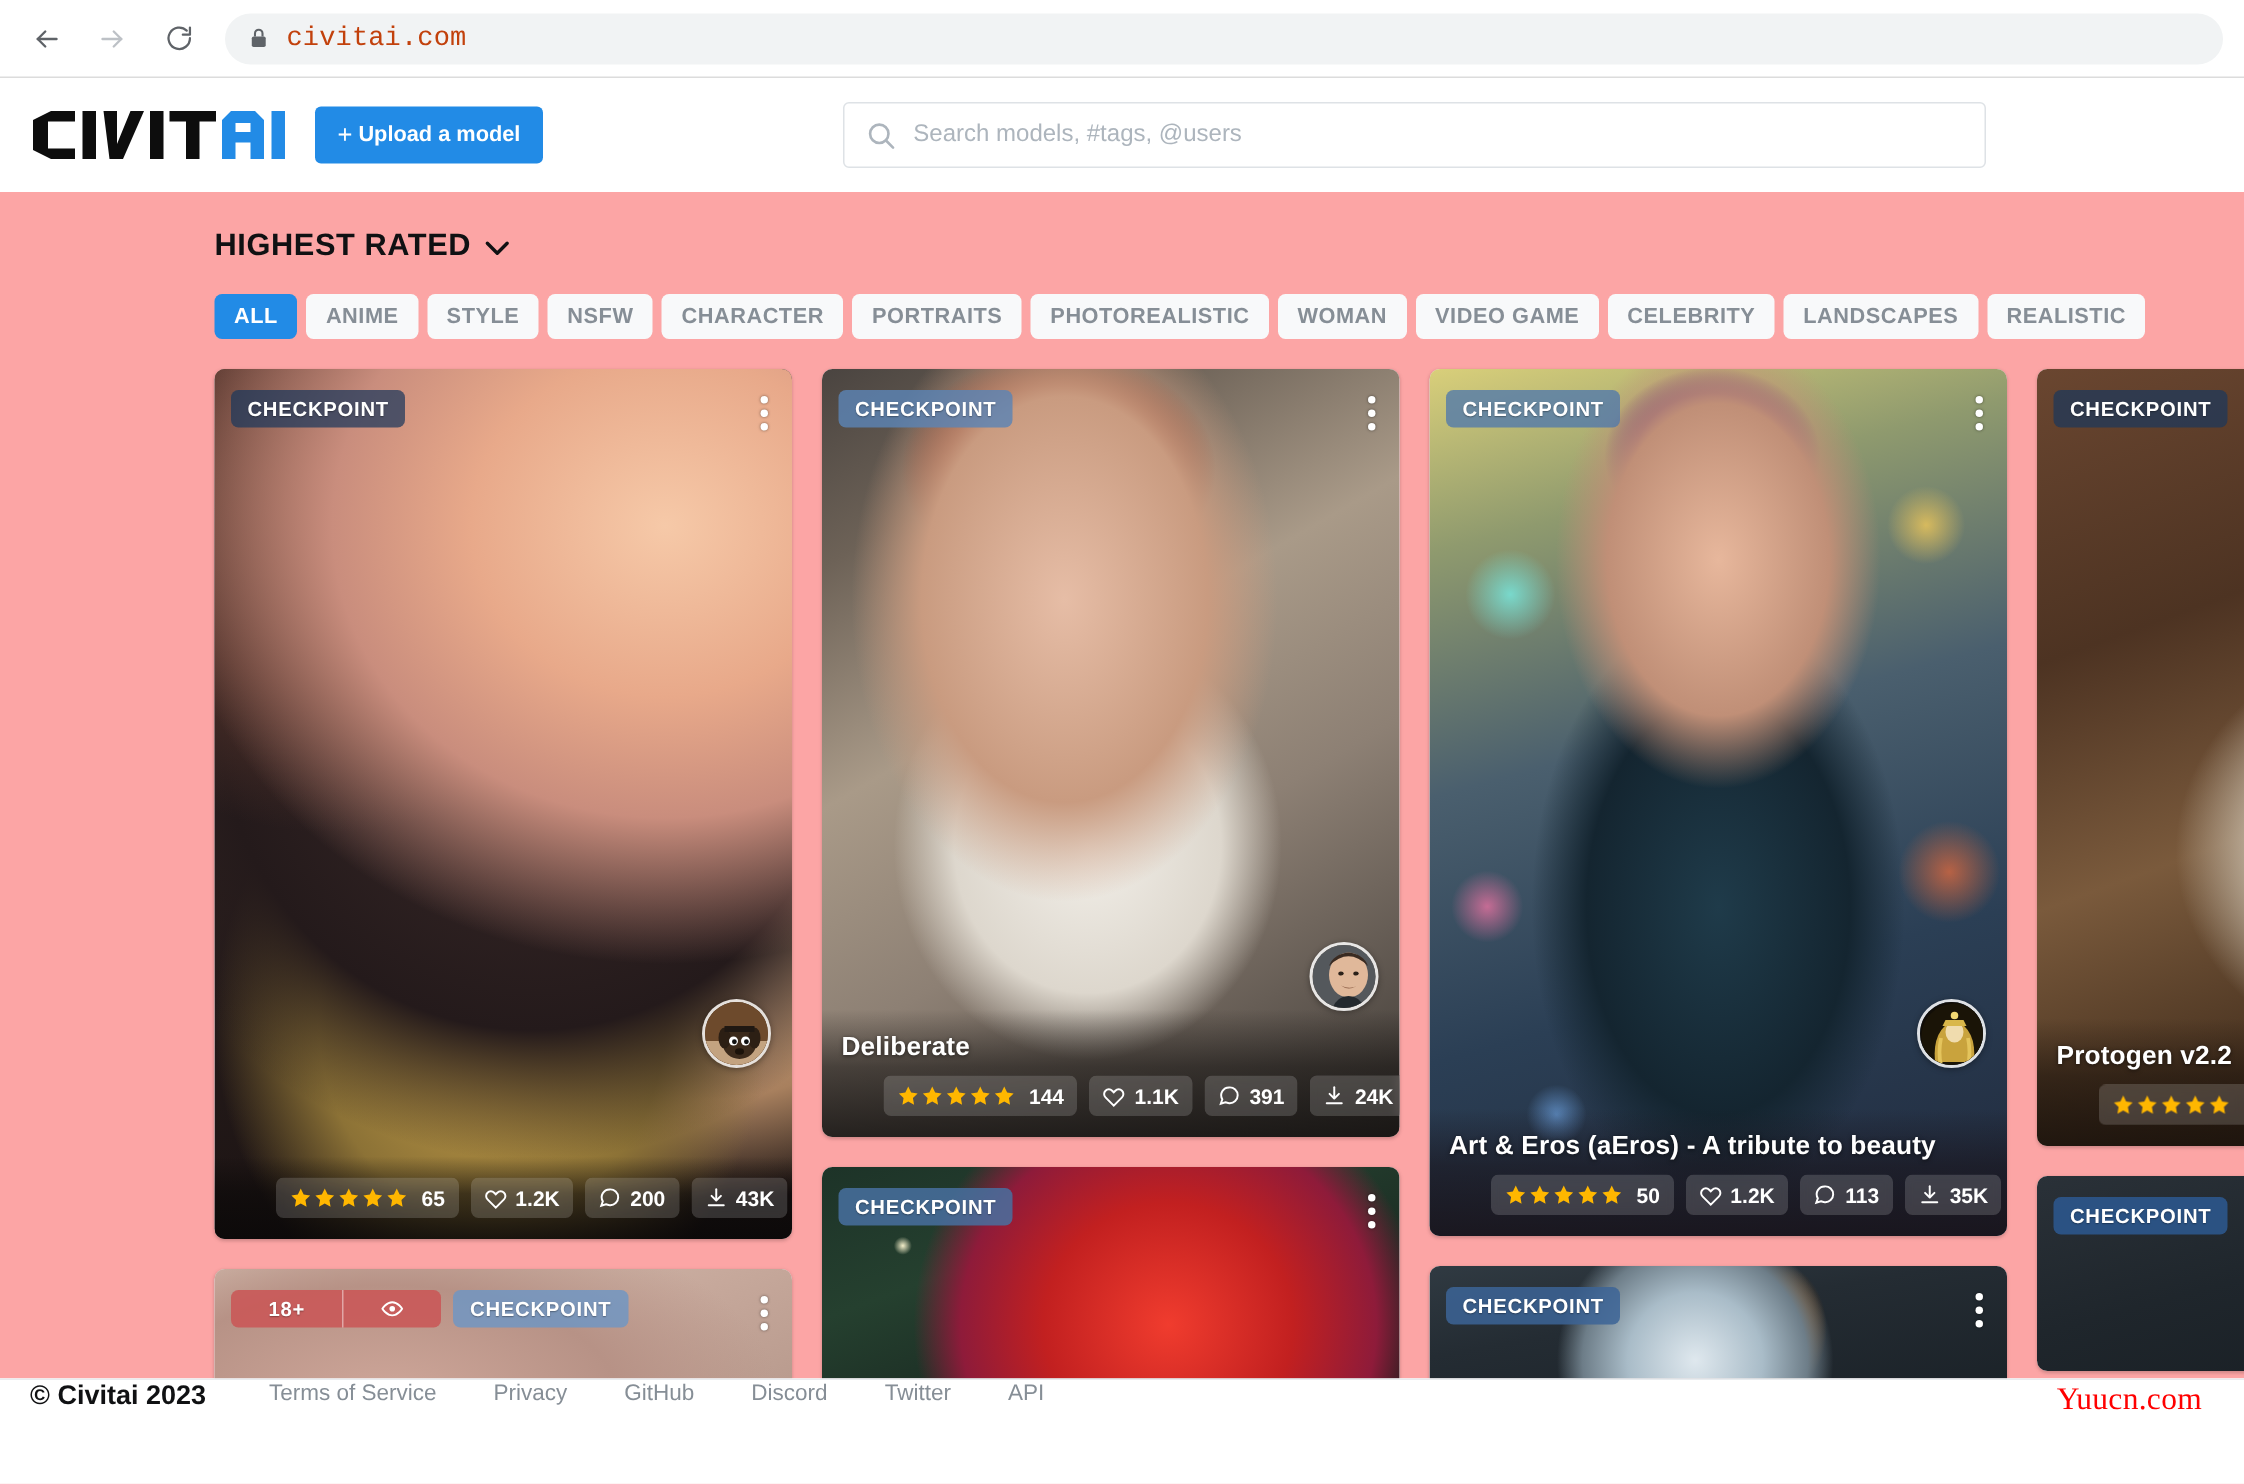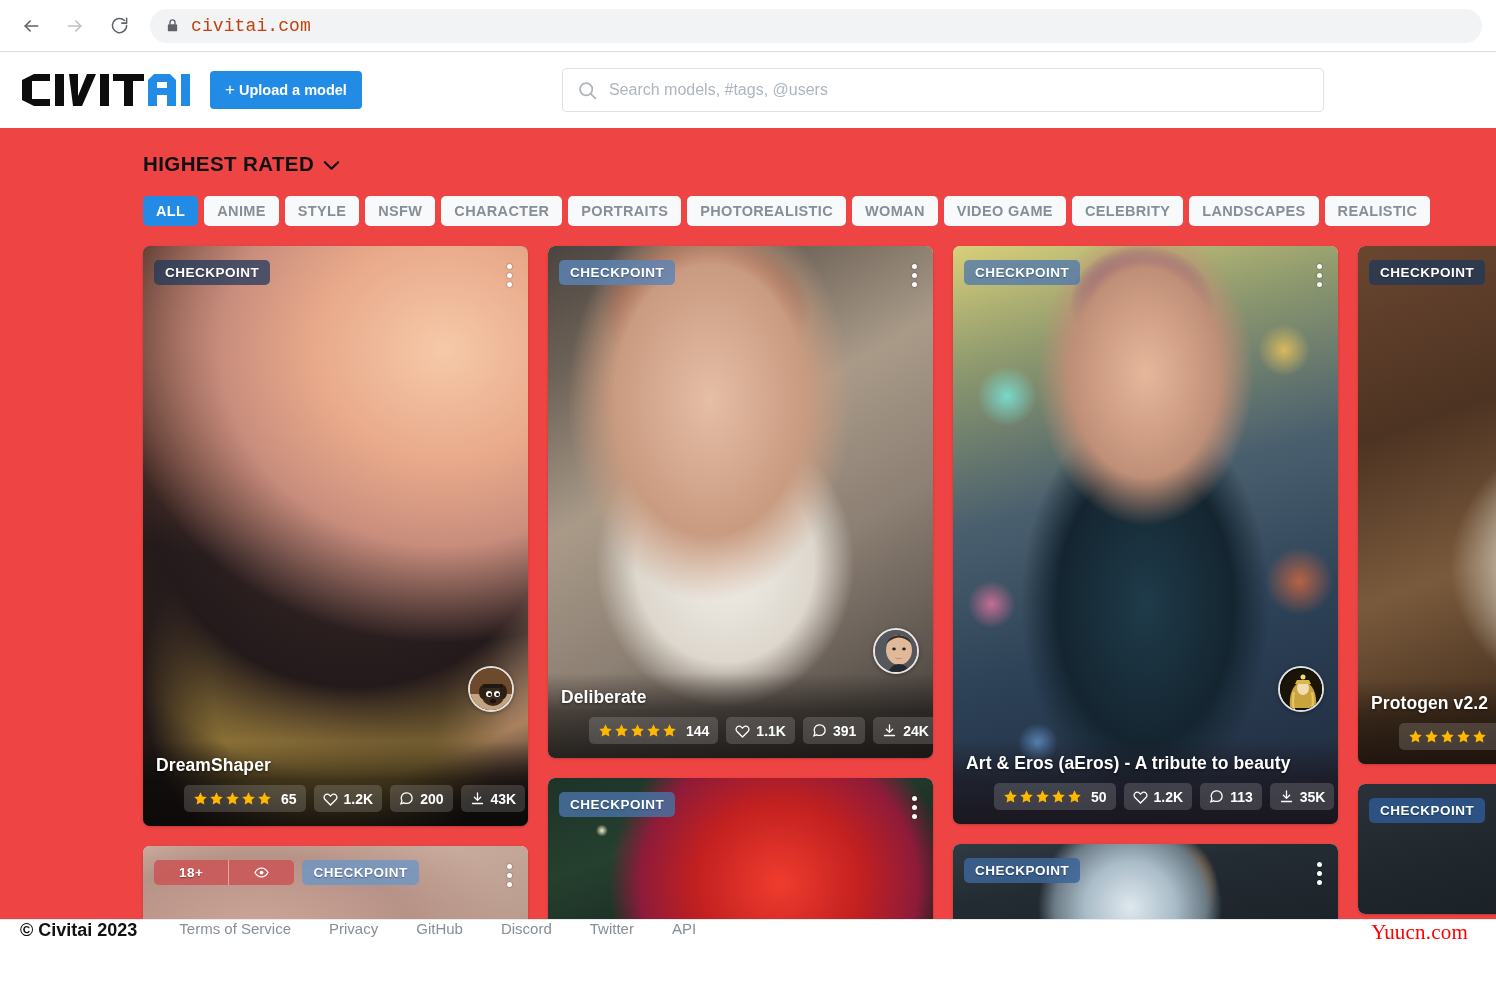--- a/index.html
+++ b/index.html
@@ -107,21 +107,21 @@
     width: 100%;
     font-family: "Liberation Sans", sans-serif;
   }
   #search-input::placeholder { color: #adb5bd; }
 
   
   #main {
     position: absolute;
     top: 128px; left: 0; right: 0; bottom: 70px;
     overflow: hidden;
-    background: #ef4444;
+    background: #fca5a5;
   }
   #content-inner { padding: 24px 0 0 0; }
 
   #sort-row {
     display: flex;
     align-items: center;
     gap: 9px;
     padding: 0 0 0 143px;
     cursor: pointer;
     width: max-content;
@@ -422,21 +422,20 @@
             <ellipse cx="33" cy="24" rx="4" ry="7" fill="#2c1f14"></ellipse>
             <circle cx="19" cy="26" r="3" fill="#fff"></circle>
                 <circle cx="27" cy="26" r="3" fill="#fff"></circle>
             <circle cx="19.6" cy="26.5" r="1.6" fill="#111"></circle>
                 <circle cx="27.6" cy="26.5" r="1.6" fill="#111"></circle>
             <ellipse cx="23" cy="33" rx="3" ry="2.2" fill="#1b1209"></ellipse>
             <path d="M13 16 h20 v4 H13z" fill="#201812"></path>
           </svg>
         </div>
         <div class="card-footer" style="background:linear-gradient(to top, rgba(10,8,8,.86) 0%, rgba(10,8,8,.62) 55%, rgba(10,8,8,0) 100%)">
-          <div class="card-title">DreamShaper</div>
           <div class="stats">
             <span class="stat">
               <span class="stars">
                 <svg width="15" height="15" viewBox="0 0 24 24" fill="#ffb700">
                       <polygon points="12,2 15.1,8.6 22,9.5 17,14.5 18.2,21.5 12,18.2 5.8,21.5 7,14.5 2,9.5 8.9,8.6"></polygon>
                     </svg>
                 <svg width="15" height="15" viewBox="0 0 24 24" fill="#ffb700">
                       <polygon points="12,2 15.1,8.6 22,9.5 17,14.5 18.2,21.5 12,18.2 5.8,21.5 7,14.5 2,9.5 8.9,8.6"></polygon>
                     </svg>
                 <svg width="15" height="15" viewBox="0 0 24 24" fill="#ffb700">

